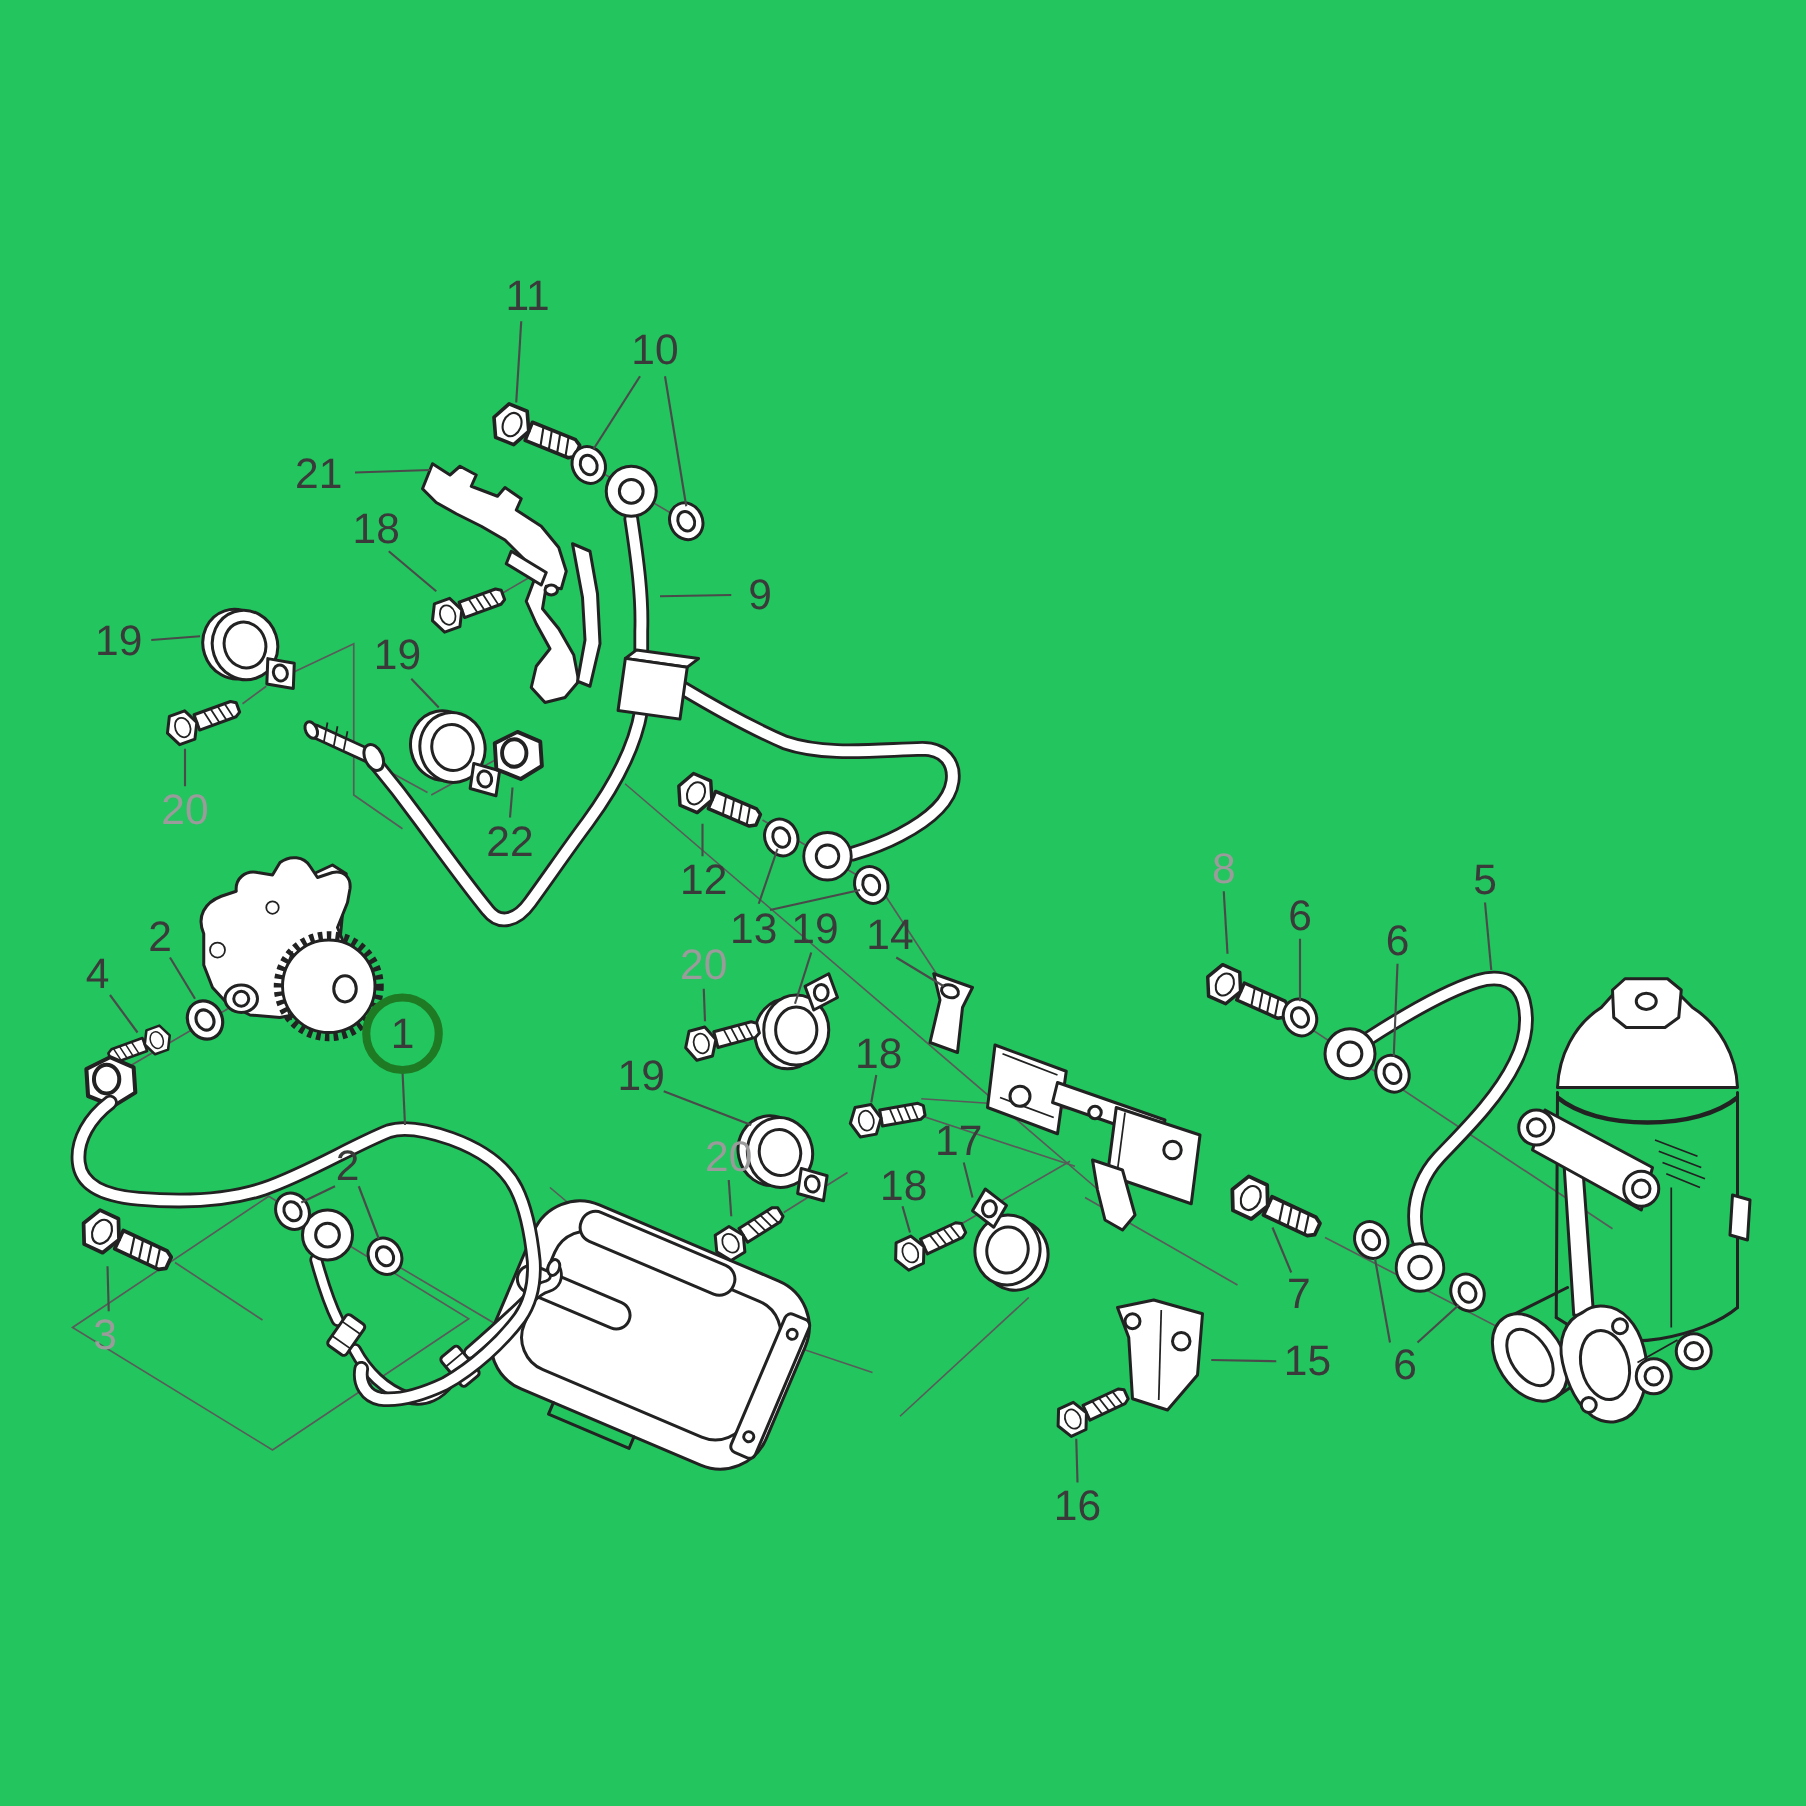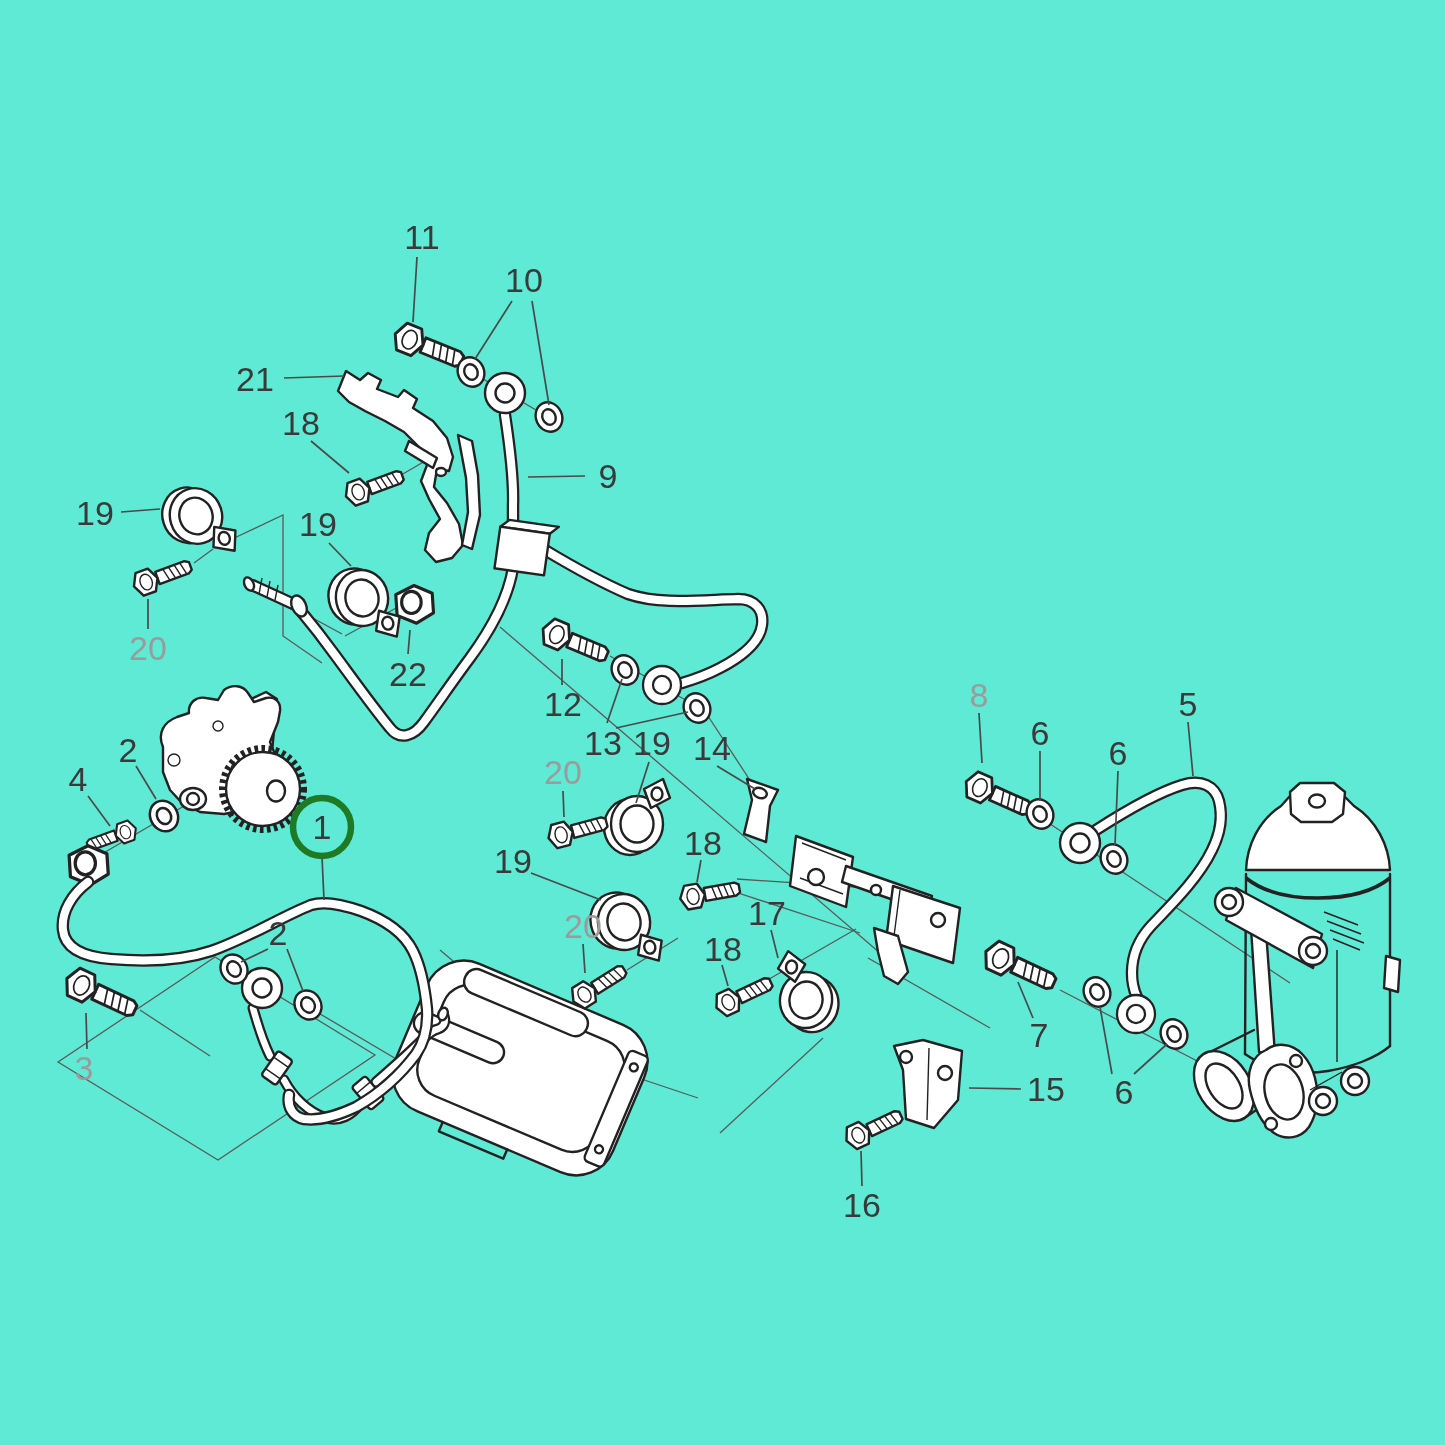--- a/index.html
+++ b/index.html
@@ -1,16 +1,16 @@
 <!DOCTYPE html>
 <html><head>
 <meta charset="utf-8">
 <style>
   html,body{margin:0;padding:0;background:#ffffff;}
-  .stage{width:1445px;height:1445px;position:relative;background:#5eead4;overflow:hidden;}
+  .stage{width:1445px;height:1445px;position:relative;background:#22c55e;overflow:hidden;}
   svg{display:block;}
   .label{font-family:"Liberation Sans",sans-serif;font-size:34px;fill:#3a3a3a;text-anchor:middle;dominant-baseline:central;}
   .label.muted{fill:#9b9b9b;}
   .leader{stroke:#4a4a4a;stroke-width:1.7;fill:none;}
   .highlight-circle{fill:none;stroke:#1e7a23;stroke-width:6.5;}
   .fw{fill:#ffffff;stroke:#222;stroke-width:2.4;stroke-linejoin:round;}
   .ln{fill:none;stroke:#222;stroke-width:2.4;stroke-linecap:round;stroke-linejoin:round;}
   .ln-thin{fill:none;stroke:#222;stroke-width:1.4;}
   .bg{fill:none;stroke:#5a5a5a;stroke-width:1.3;}
   .bg-dash{stroke-dasharray:8 6;}

